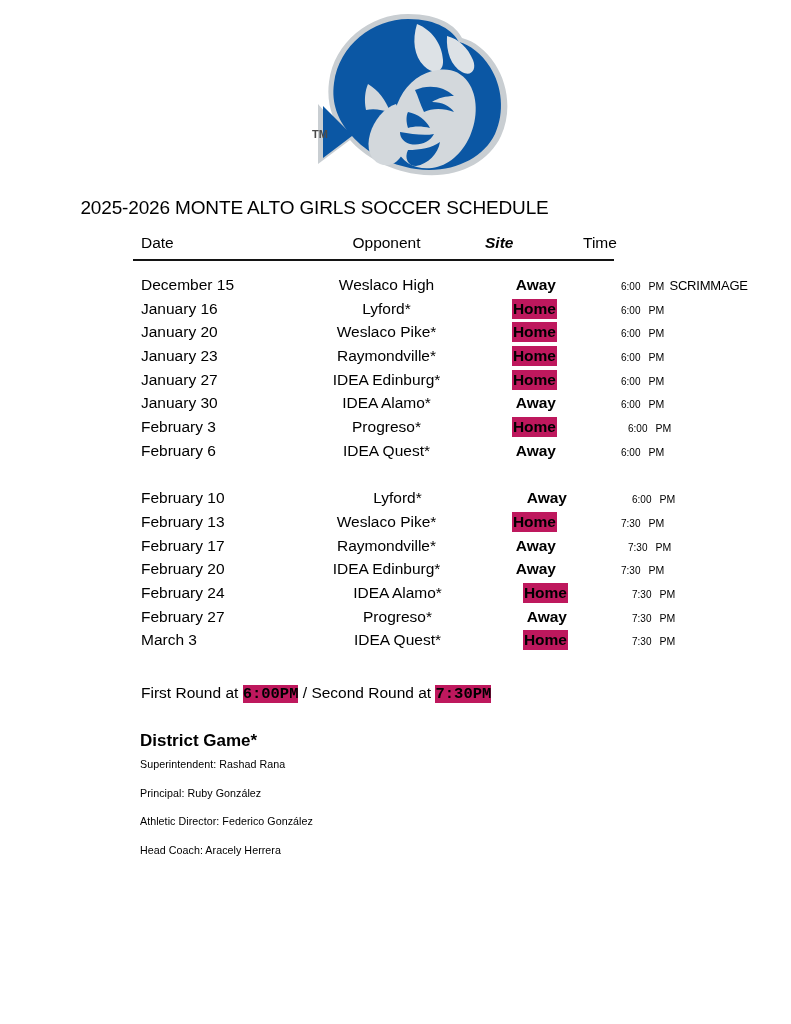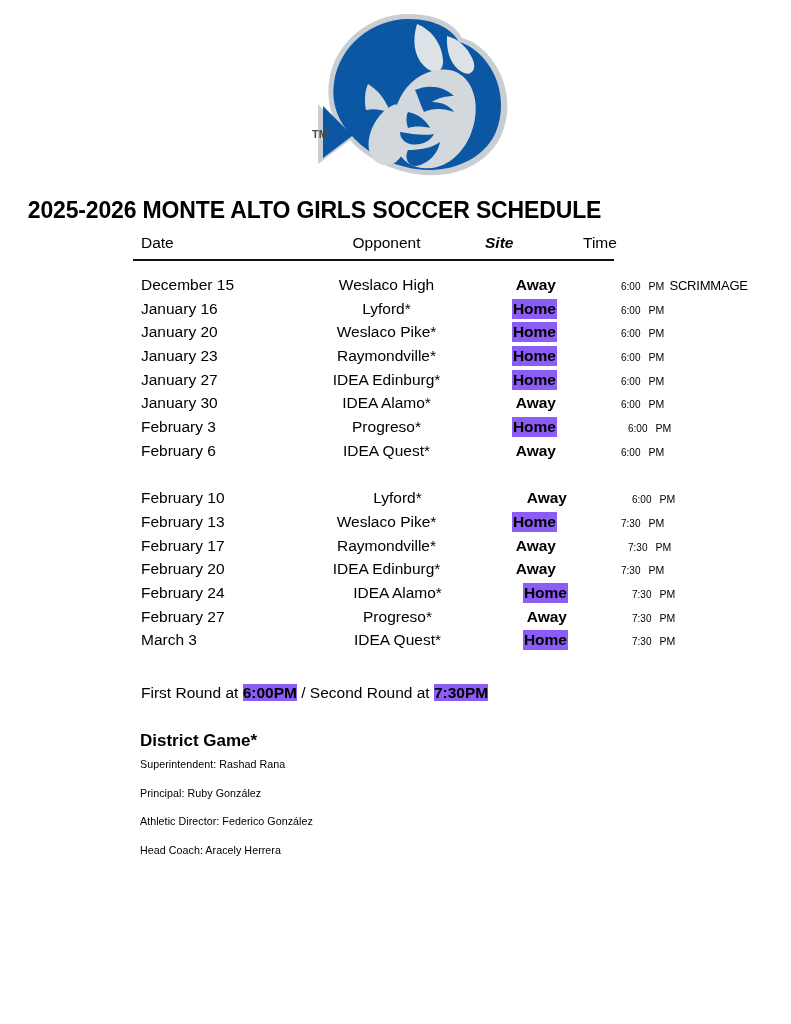--- a/index.html
+++ b/index.html
@@ -26,22 +26,22 @@
   }
   #logo-wrap svg { display: block; width: 100%; height: 100%; }
 
   
   #doc-title {
     position: absolute;
     left: 0;
     top: 197px;
     width: 629px;
     text-align: center;
-    font-size: 23px;
-    font-weight: bold;
+    font-size: 19px;
+    font-weight: normal;
     letter-spacing: -0.15px;
   }
 
   
   #schedule {
     position: absolute;
     left: 133px;
     top: 234px;
     width: 560px;
   }
@@ -69,21 +69,21 @@
     margin-top: 3px;
     margin-bottom: 14px;
   }
 
   .sched-row .c-date { padding-left: 8px; }
   .sched-row .c-opp  { padding-left: 13px; }
   .sched-row .c-site { padding-left: 6px; font-weight: bold; text-align: right; }
   .sched-row .c-time { padding-left: 26px; }
 
   .site-box { display: inline-block; padding: 1px 1px 1px 1px; }
-  .hl { background: #8b5cf6; }
+  .hl { background: #be185d; }
 
   .time-num { font-size: 10px; margin-left: 38px; }
   .pm {
     font-size: 10.5px;
     letter-spacing: 0.1px;
     margin-left: 8px;
     vertical-align: baseline;
   }
   .scrimmage {
     font-weight: normal;
@@ -97,21 +97,21 @@
 
   .gap-row { height: 23.7px; }
 
   
   #rounds-note {
     position: absolute;
     left: 141px;
     top: 684px;
     font-size: 15.5px;
   }
-  #rounds-note b { font-weight: bold; }
+  #rounds-note b { font-weight: bold; font-family: Liberation Mono, monospace; }
 
   
   #footer {
     position: absolute;
     left: 140px;
     top: 731px;
     width: 420px;
   }
   #district-note {
     font-size: 17px;

